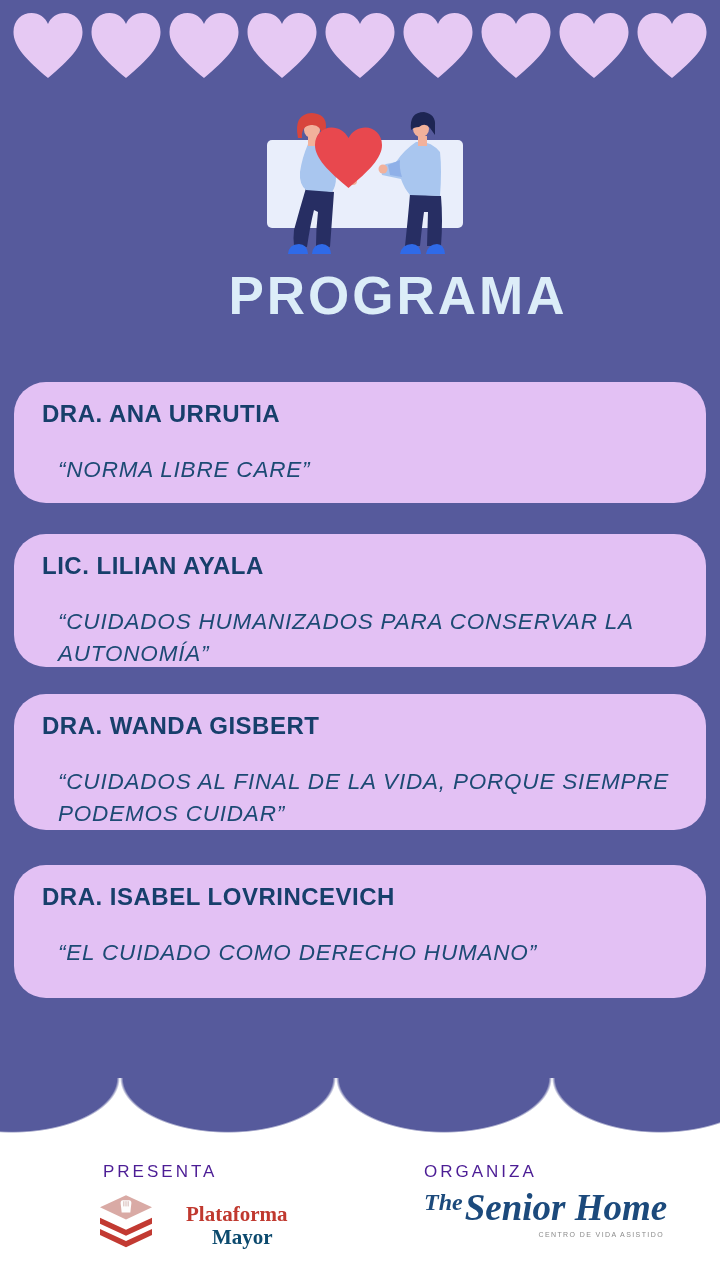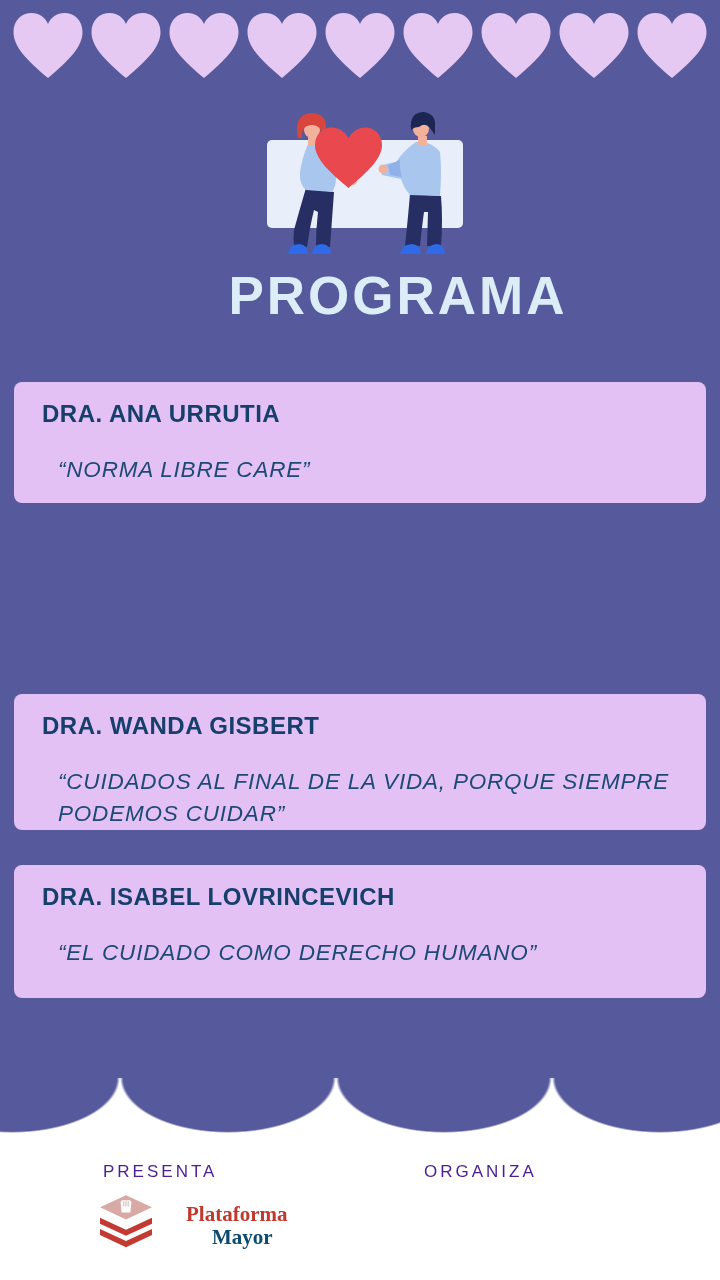--- a/index.html
+++ b/index.html
@@ -19,21 +19,21 @@
     display:flex;justify-content:center;gap:2px;
   }
   .hearts-row svg{display:block;}
   .illustration{position:absolute;left:250px;top:100px;width:220px;height:158px;}
   .title{
     position:absolute;left:0;top:265px;width:720px;text-align:center;
     font-size:53px;font-weight:800;letter-spacing:3px;color:#dcedf8;margin:0;padding-left:38px;
   }
   .card{
     position:absolute;left:14px;width:692px;box-sizing:border-box;
-    background:#e3c1f4;border-radius:8px;padding:18px 28px;
+    background:#e3c1f4;border-radius:32px;padding:18px 28px;
   }
   .card-1{top:382px;height:121px;}
   .card-2{top:534px;height:133px;}
   .card-3{top:694px;height:136px;}
   .card-4{top:865px;height:133px;}
   .speaker-name{
     margin:0;font-size:24px;font-weight:800;letter-spacing:0.5px;color:#173f6b;
   }
   .speaker-quote{
     margin:26px 0 0 16px;font-size:22.5px;font-style:italic;font-weight:500;
@@ -135,20 +135,25 @@
     </svg>
   </div>
 
   <h1 class="title">PROGRAMA</h1>
 
   <div class="card card-1">
     <p class="speaker-name">DRA. ANA URRUTIA</p>
     <p class="speaker-quote">“NORMA LIBRE CARE”</p>
   </div>
 
+  <div class="card card-2">
+    <p class="speaker-name">LIC. LILIAN AYALA</p>
+    <p class="speaker-quote">“CUIDADOS HUMANIZADOS PARA CONSERVAR LA
+AUTONOMÍA”</p>
+  </div>
 
   <div class="card card-4">
     <p class="speaker-name">DRA. ISABEL LOVRINCEVICH</p>
     <p class="speaker-quote">“EL CUIDADO COMO DERECHO HUMANO”</p>
   </div>
 
   <div class="card card-3">
     <p class="speaker-name">DRA. WANDA GISBERT</p>
     <p class="speaker-quote">“CUIDADOS AL FINAL DE LA VIDA, PORQUE SIEMPRE
 PODEMOS CUIDAR”</p>
@@ -164,14 +169,20 @@
       <path d="M27.5 7 V13 M30 7 V13 M32.5 7 V13" stroke="#c9a39f" stroke-width="0.9" fill="none"></path>
       <path d="M0 26 L30 40 L60 26 L60 33 L30 47 L0 33 Z" fill="#c23a32"></path>
       <path d="M0 39 L30 53 L60 39 L60 46 L30 60 L0 46 Z" fill="#c23a32"></path>
     </svg>
     <div class="plataforma-text">
       <div class="plataforma-line1">Plataforma</div>
       <div class="plataforma-line2">Mayor</div>
     </div>
   </div>
 
+  <div class="seniorhome-logo">
+    <div class="seniorhome-name">
+      <span class="seniorhome-the">The</span><span>Senior Home</span>
+    </div>
+    <span class="seniorhome-tagline">CENTRO DE VIDA ASISTIDO</span>
+  </div>
 
 </div>
 
 </body></html>

